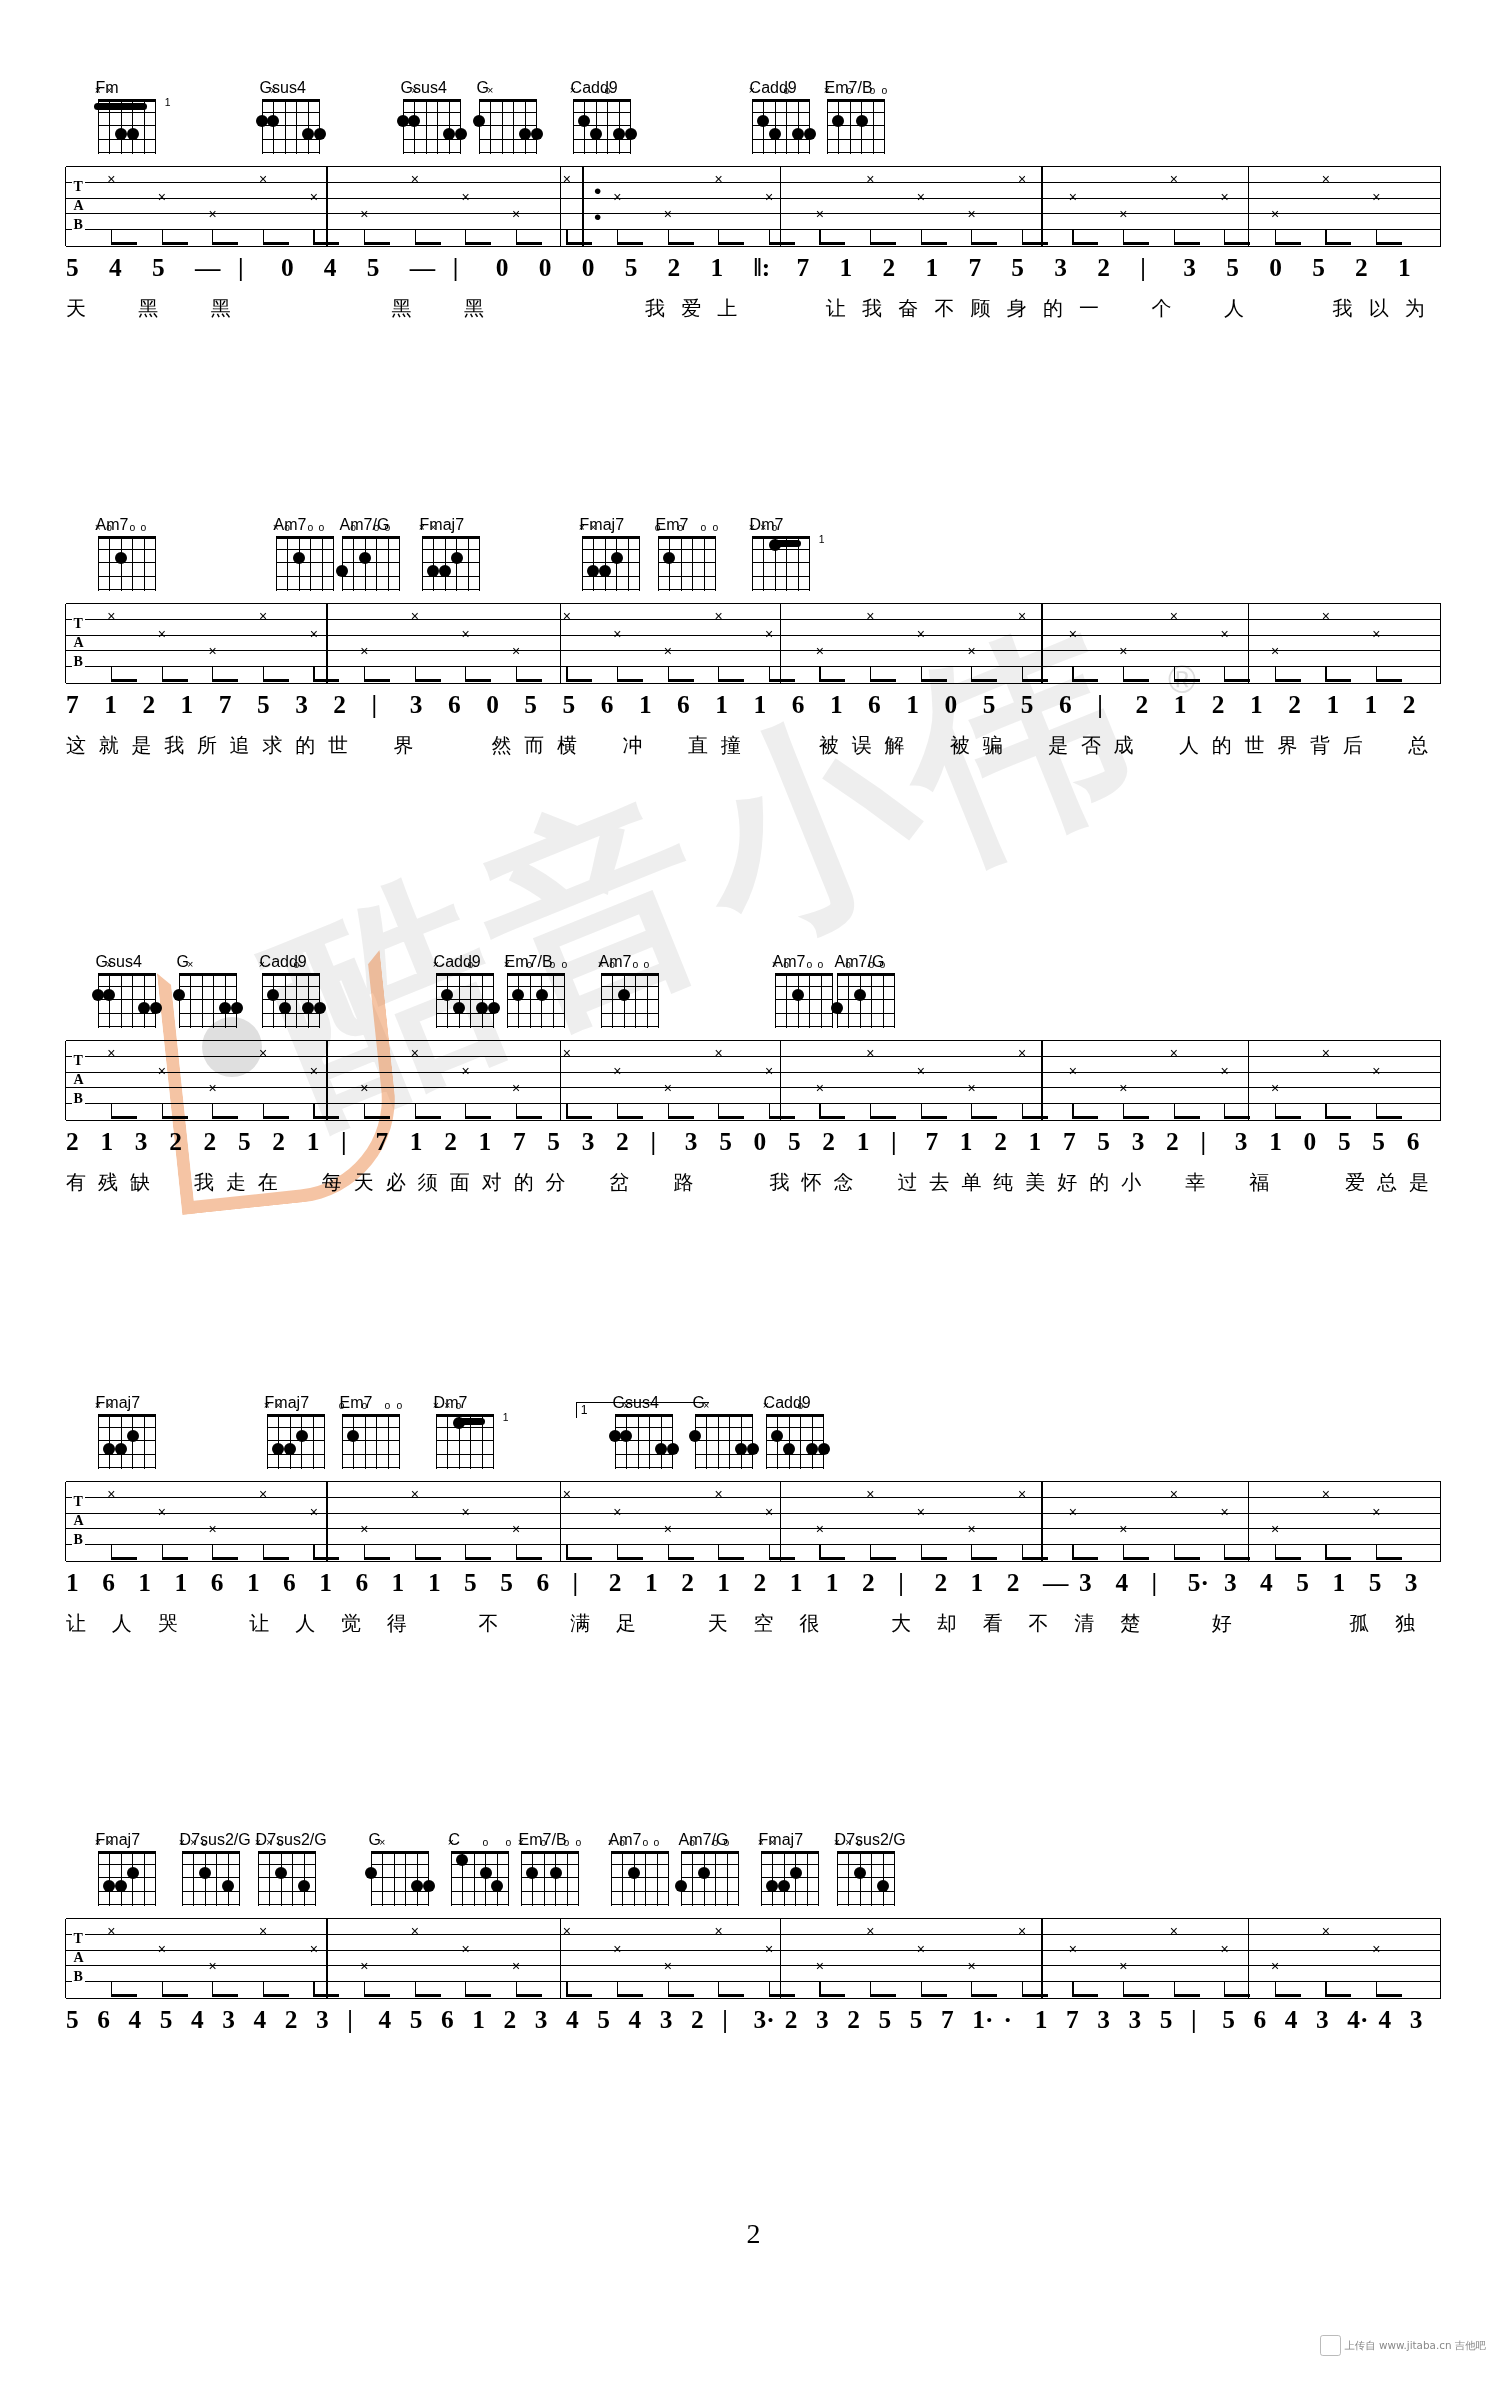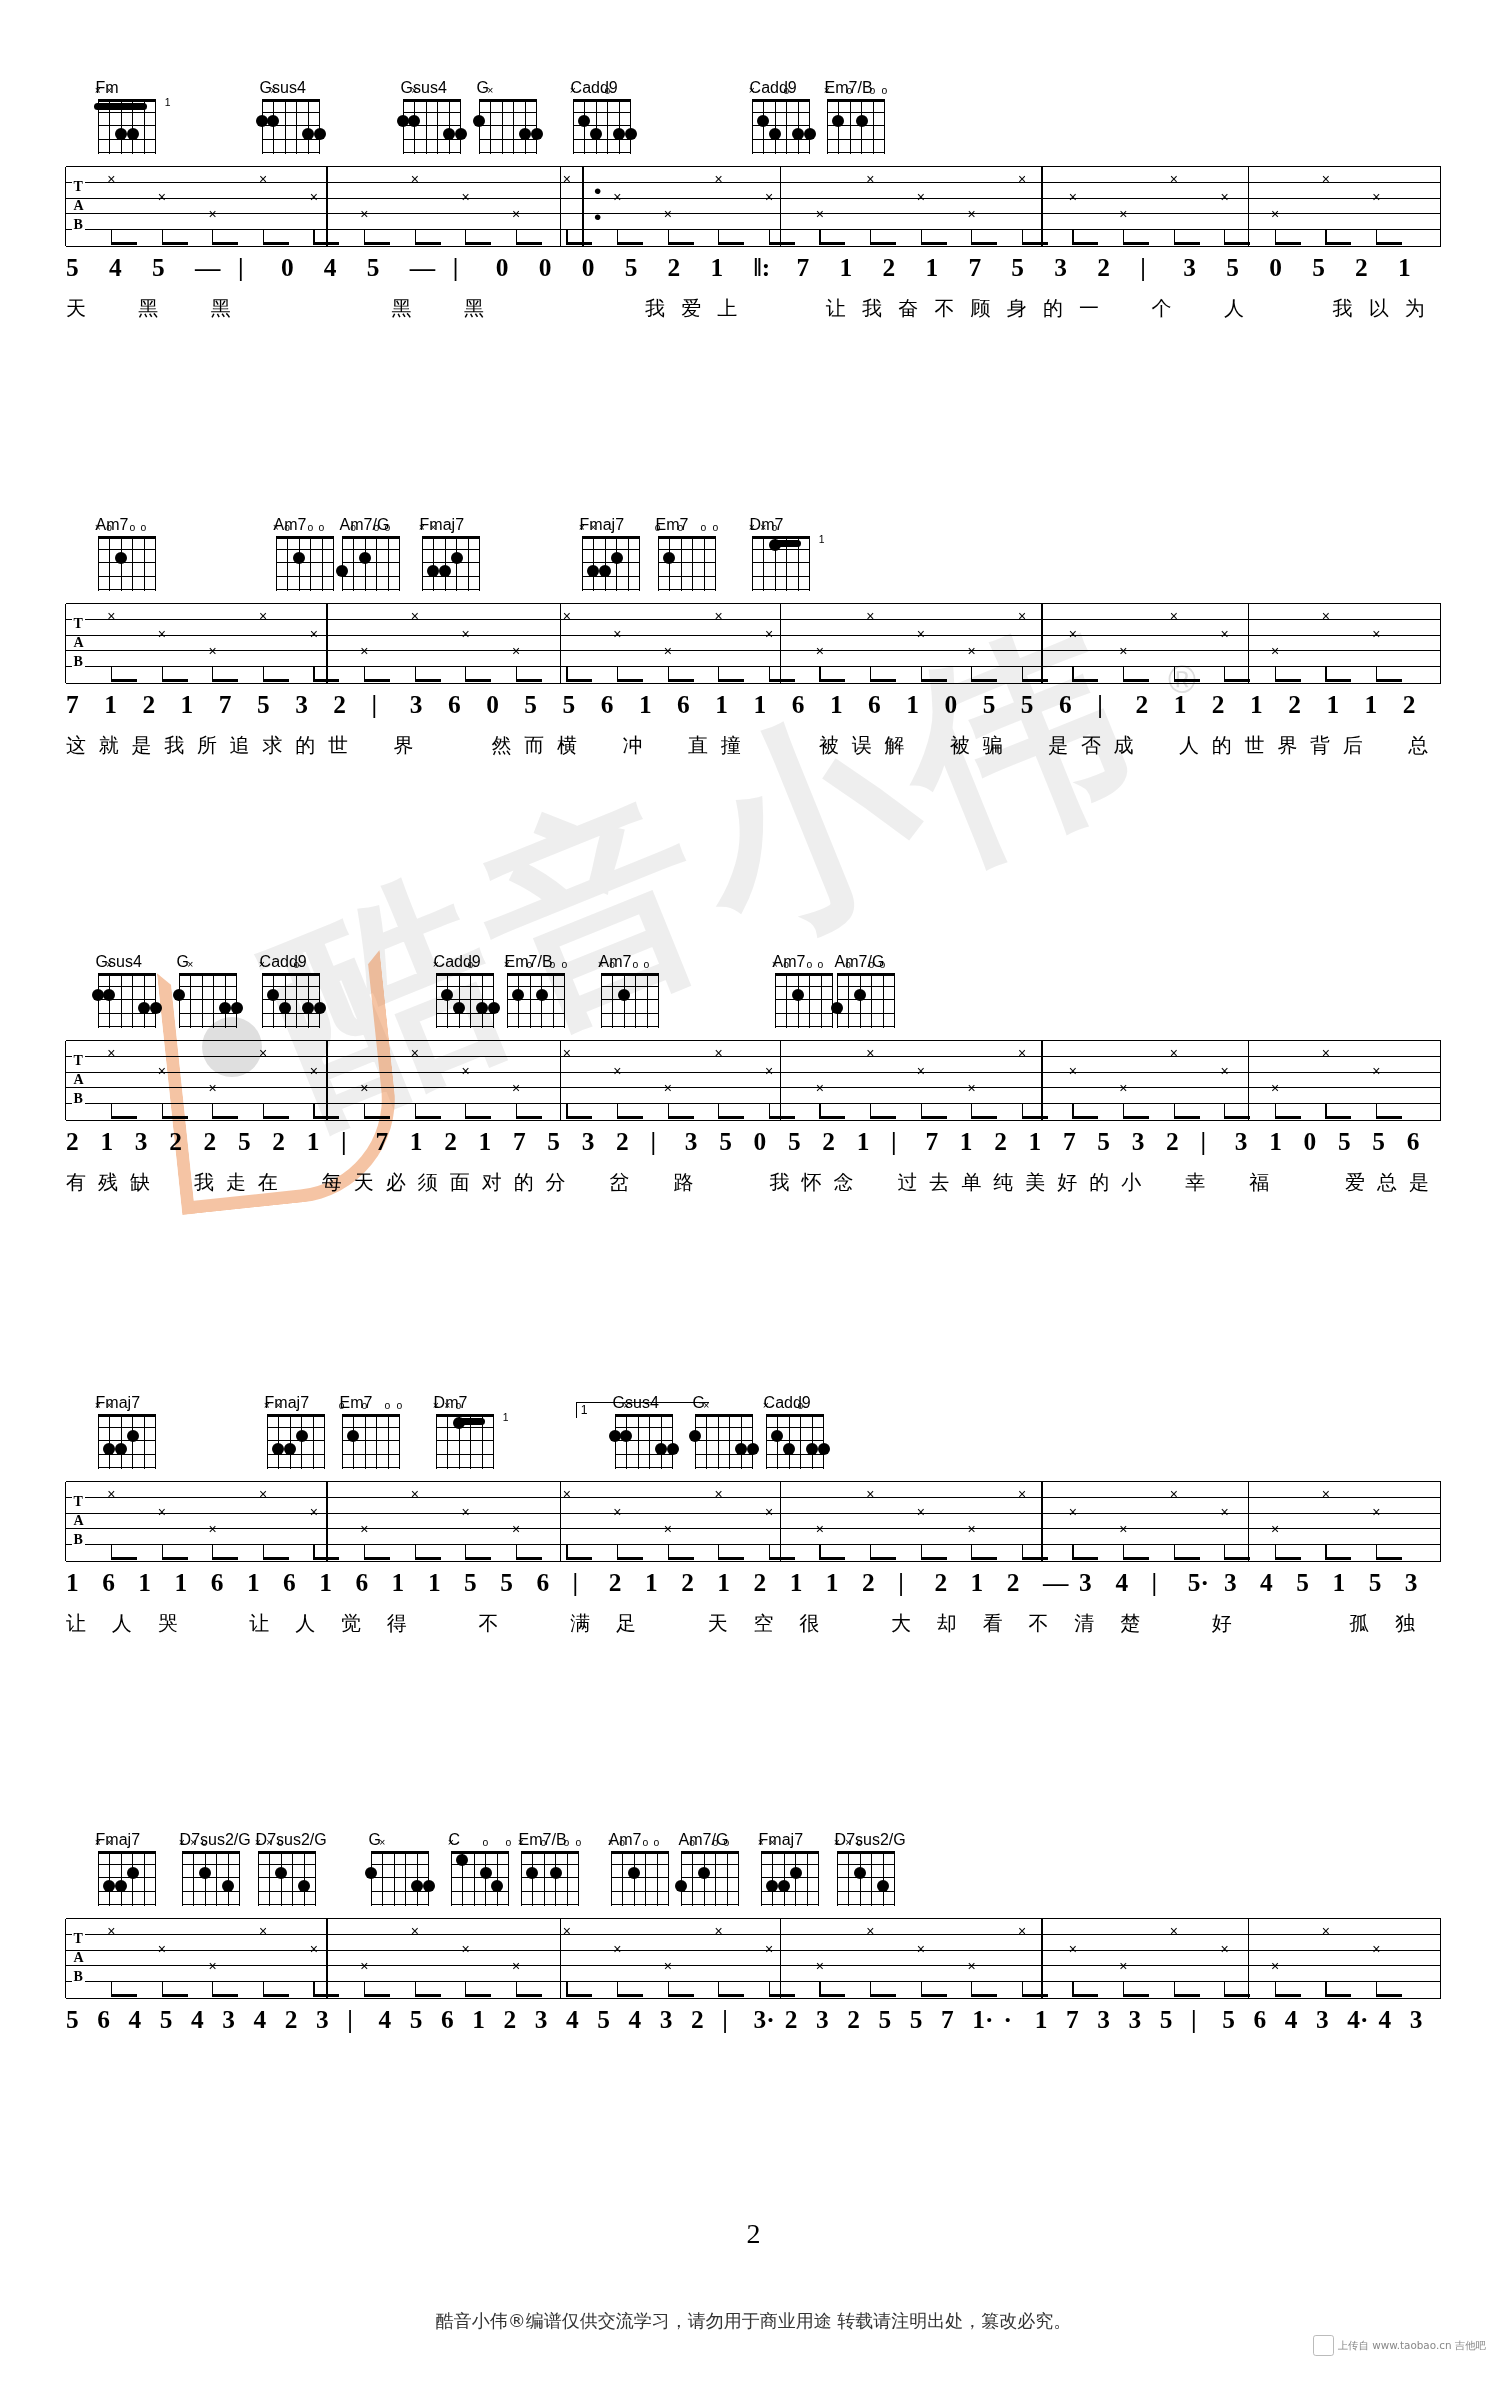--- a/index.html
+++ b/index.html
@@ -1849,18 +1849,17 @@
           <span class="n" style="left:88.64%">4</span>
           <span class="n" style="left:90.91%">3</span>
           <span class="n" style="left:93.18%">4·</span>
           <span class="n" style="left:95.45%">4</span>
           <span class="n" style="left:97.73%">3</span>
         </div>
       </div>
     </div>
 
   <div class="page-no">2</div>
-  <div class="foot2">酷音小伟®编谱仅供交流学习，请勿用于商业用途 转载请注明出处，篡改必究。</div>
   <div class="jitaba">
-    <span class="box"></span><span>上传自 www.taobao.cn 吉他吧</span>
+    <span class="box"></span><span>上传自 www.jitaba.cn 吉他吧</span>
   </div>
 </div>
 
 
 </body></html>

